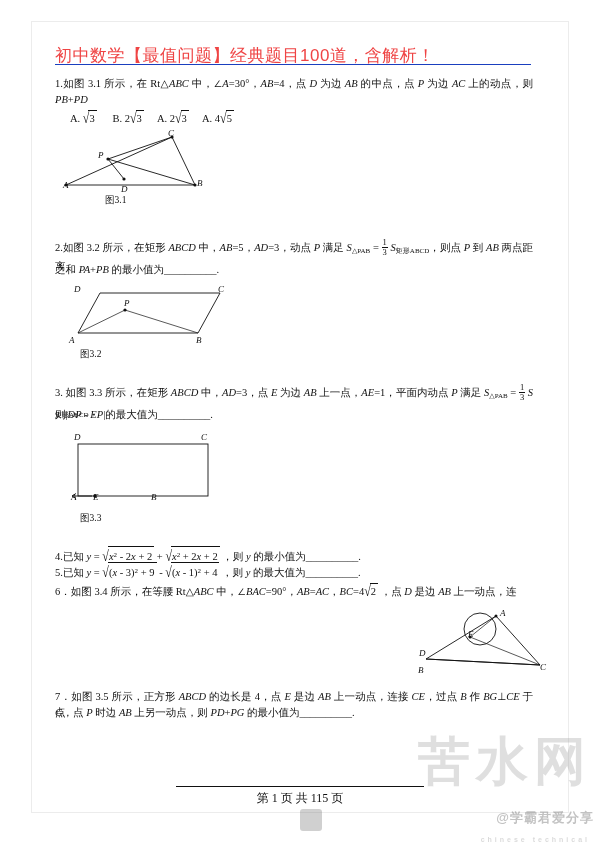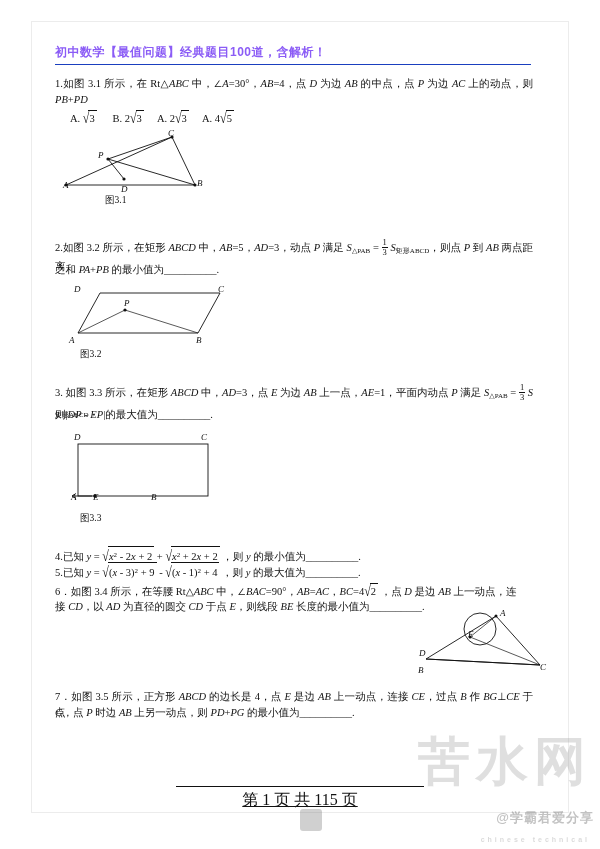--- a/index.html
+++ b/index.html
@@ -15,23 +15,23 @@
     background:#fff;
   }
   .sheet{
     position:absolute;left:32px;top:22px;width:536px;height:790px;
     background:#fff;
     box-shadow:0 0 0 1px #ececec;
   }
   .title{
     position:absolute;left:55px;top:44px;width:500px;
     font-family:"Liberation Sans", sans-serif;
-    font-weight:bold;
-    font-size:12px;
-    color:#8b5cf6;
+    font-weight:normal;
+    font-size:17px;
+    color:#ef4444;
     letter-spacing:0.5px;
     white-space:nowrap;
   }
   .title-underline{
     position:absolute;left:55px;top:64px;width:476px;height:1px;background:#1a3fbf;
   }
   .q{
     position:absolute;
     font-size:10.5px;
     line-height:16px;
@@ -63,21 +63,21 @@
     color:#111;
   }
   .figlbl{
     position:absolute;
     font-size:9px;
     font-style:italic;
     color:#111;
   }
   .footer{
     position:absolute;left:0;right:0;top:790px;text-align:center;
-    font-size:16px;color:#111;text-decoration:underline;
+    font-size:12px;color:#111;
   }
   .footrule{
     position:absolute;left:176px;top:786px;width:248px;height:1px;background:#111;
   }
   .wm{
     position:absolute;
     color:rgba(150,150,150,0.30);
     font-family:"Liberation Sans", sans-serif;
     font-weight:bold;
     pointer-events:none;
@@ -178,23 +178,20 @@
     4.已知 <i>y</i> = <span class="radsign">√</span><span class="rad"><i>x</i><span class="sup">2</span> - 2<i>x</i> + 2</span> + <span class="radsign">√</span><span class="rad"><i>x</i><span class="sup">2</span> + 2<i>x</i> + 2</span> ，则 <i>y</i> 的最小值为__________.
   </div>
 
   <div class="q" style="left:55px;top:562px;width:478px;">
     5.已知 <i>y</i> = <span class="radsign">√</span><span class="rad">(<i>x</i> - 3)<span class="sup">2</span> + 9</span> - <span class="radsign">√</span><span class="rad">(<i>x</i> - 1)<span class="sup">2</span> + 4</span> ，则 <i>y</i> 的最大值为__________.
   </div>
 
   <div class="q" style="left:55px;top:583px;width:478px;">
     6．如图 3.4 所示，在等腰 Rt△<i>ABC</i> 中，∠<i>BAC</i>=90°，<i>AB</i>=<i>AC</i>，<i>BC</i>=4<span class="radsign">√</span><span class="rad">2</span> ，点 <i>D</i> 是边 <i>AB</i> 上一动点，连
   </div>
-  <div class="q" style="left:55px;top:599px;width:478px;">
-    接 <i>CD</i>，以 <i>AD</i> 为直径的圆交 <i>CD</i> 于点 <i>E</i>，则线段 <i>BE</i> 长度的最小值为__________.
-  </div>
 
   <svg style="left:408px;top:612px;width:140px;height:62px;" width="140" height="62">
     <circle class="ln" cx="72" cy="17" r="16"></circle>
     <path class="ln" d="M18,47 L132,53"></path>
     <path class="ln" d="M18,47 L88,4"></path>
     <path class="ln" d="M88,4 L132,53"></path>
     <path class="ln" d="M18,47 L132,53"></path>
     <path class="lnthin" d="M62,25 L132,53"></path>
     <path class="lnthin" d="M62,25 L88,4"></path>
     <circle class="dot" cx="62" cy="25" r="1.5"></circle>

